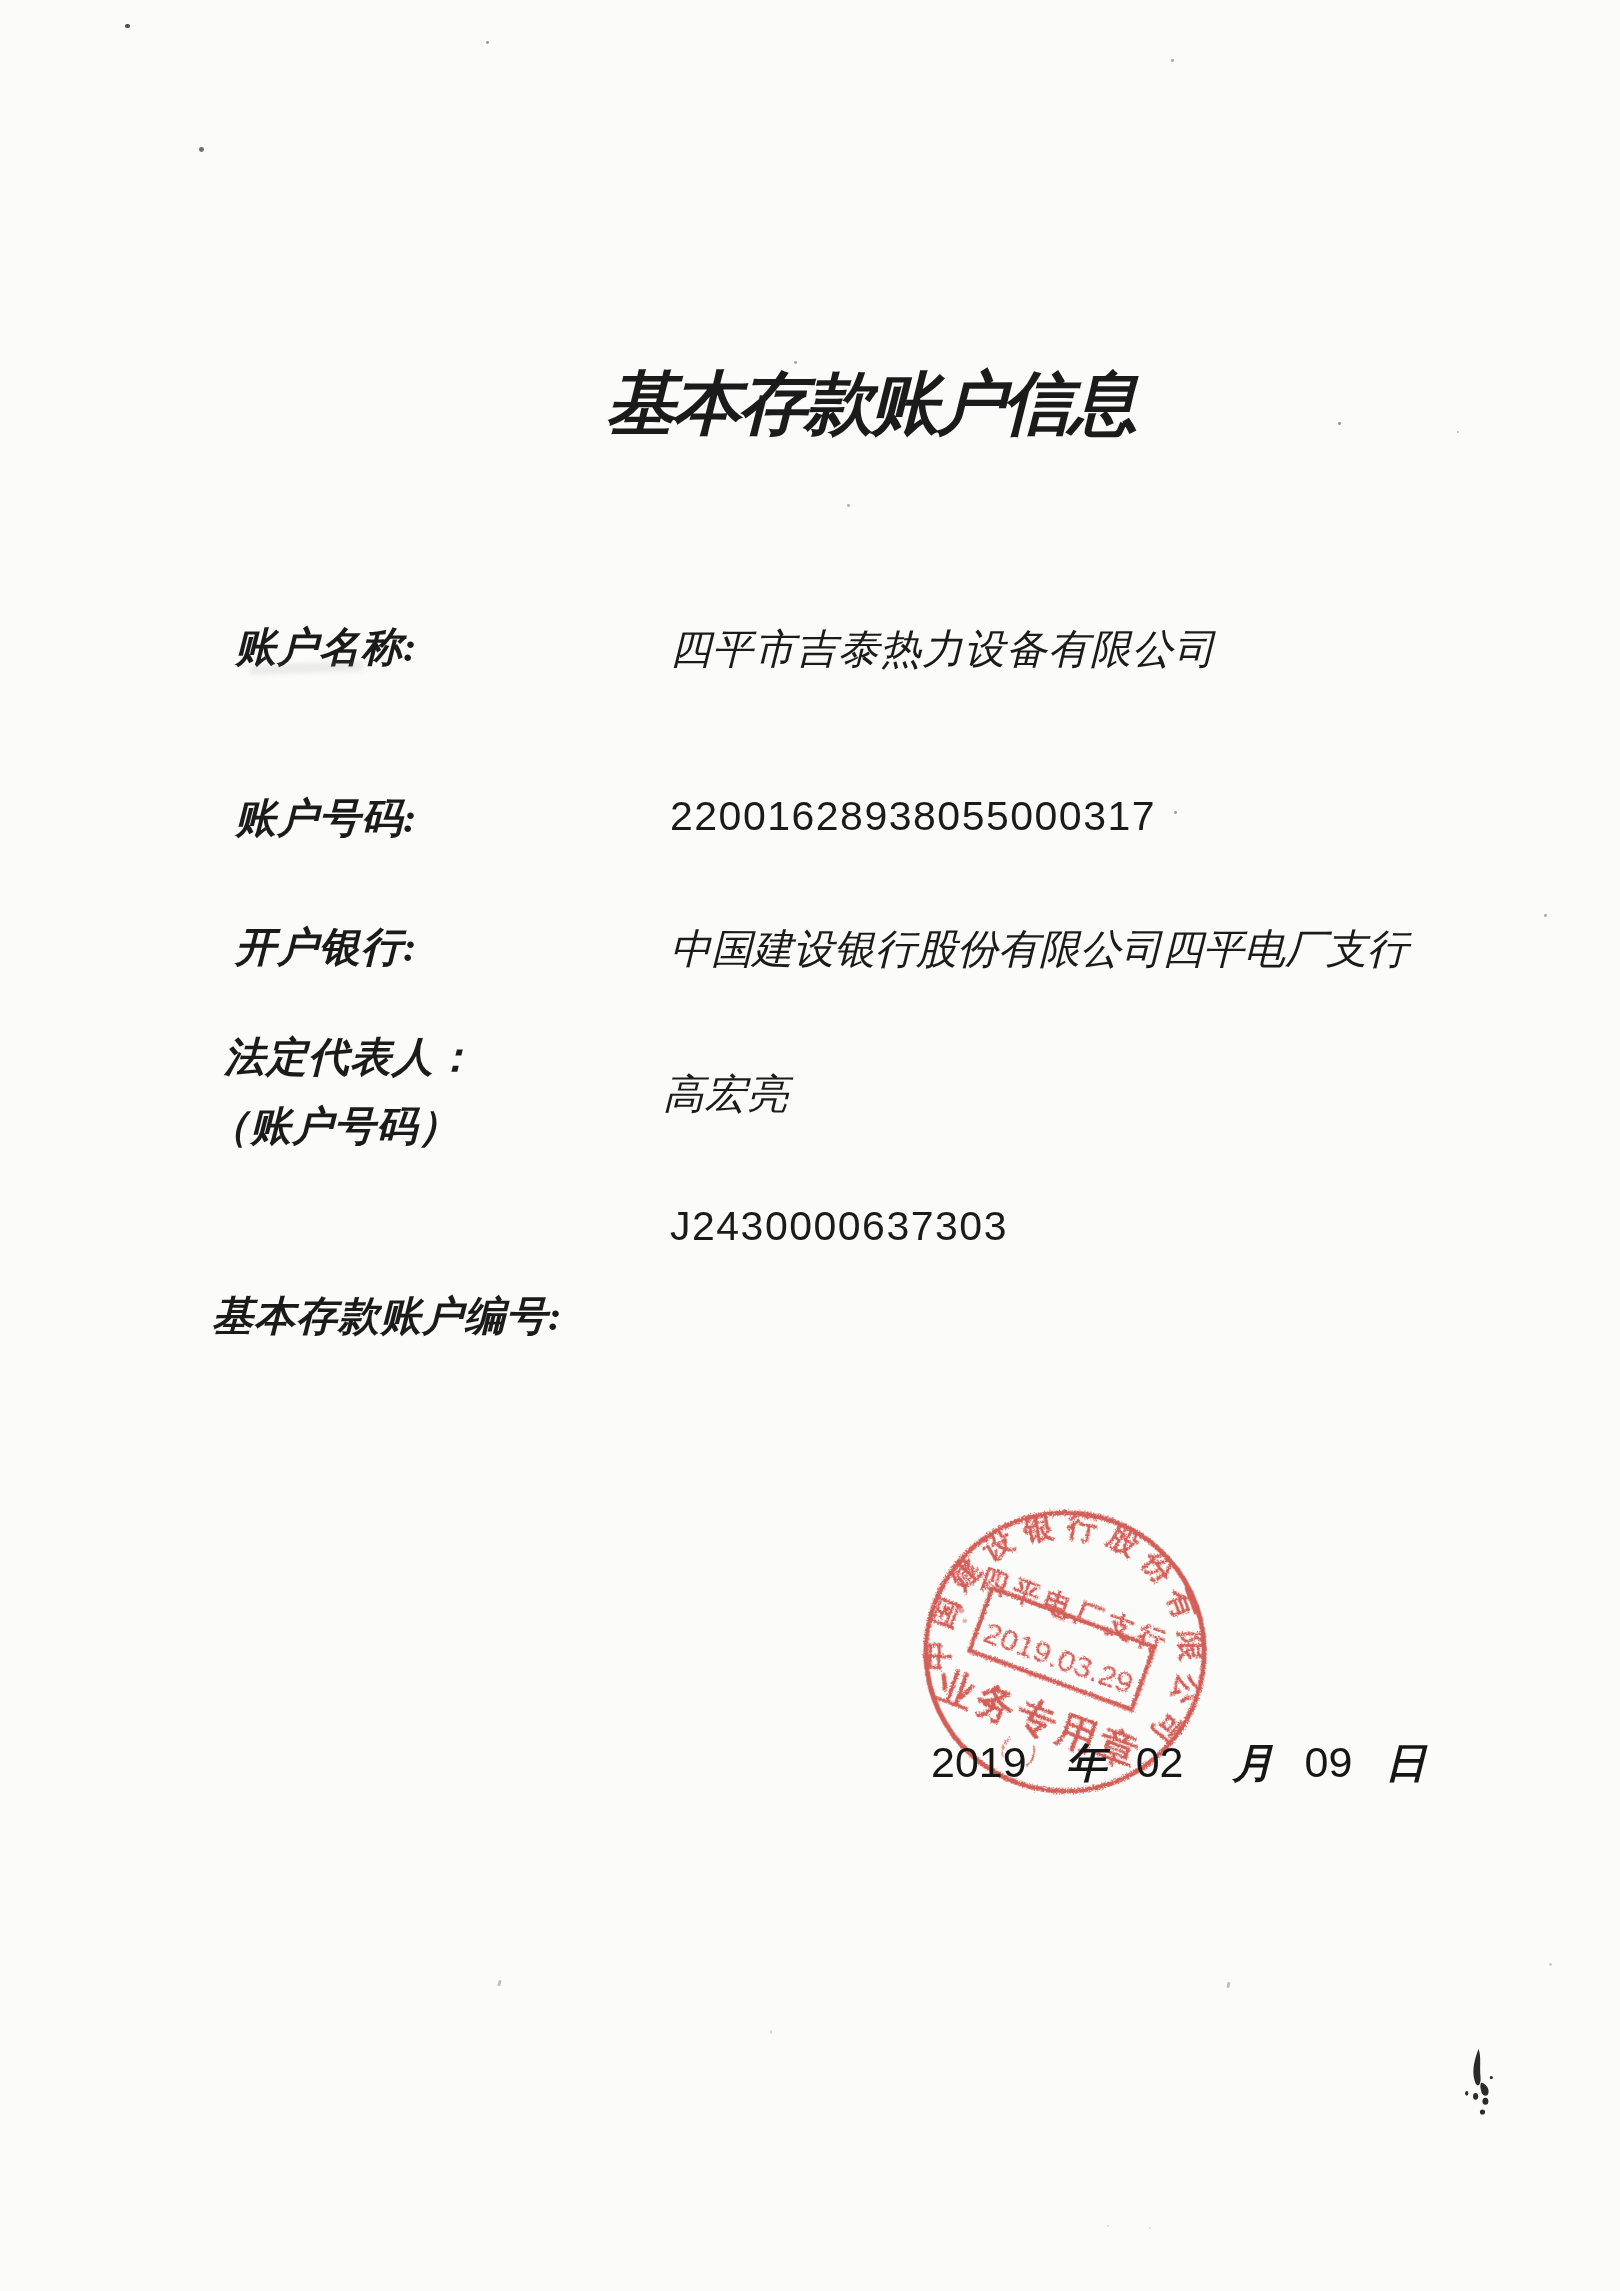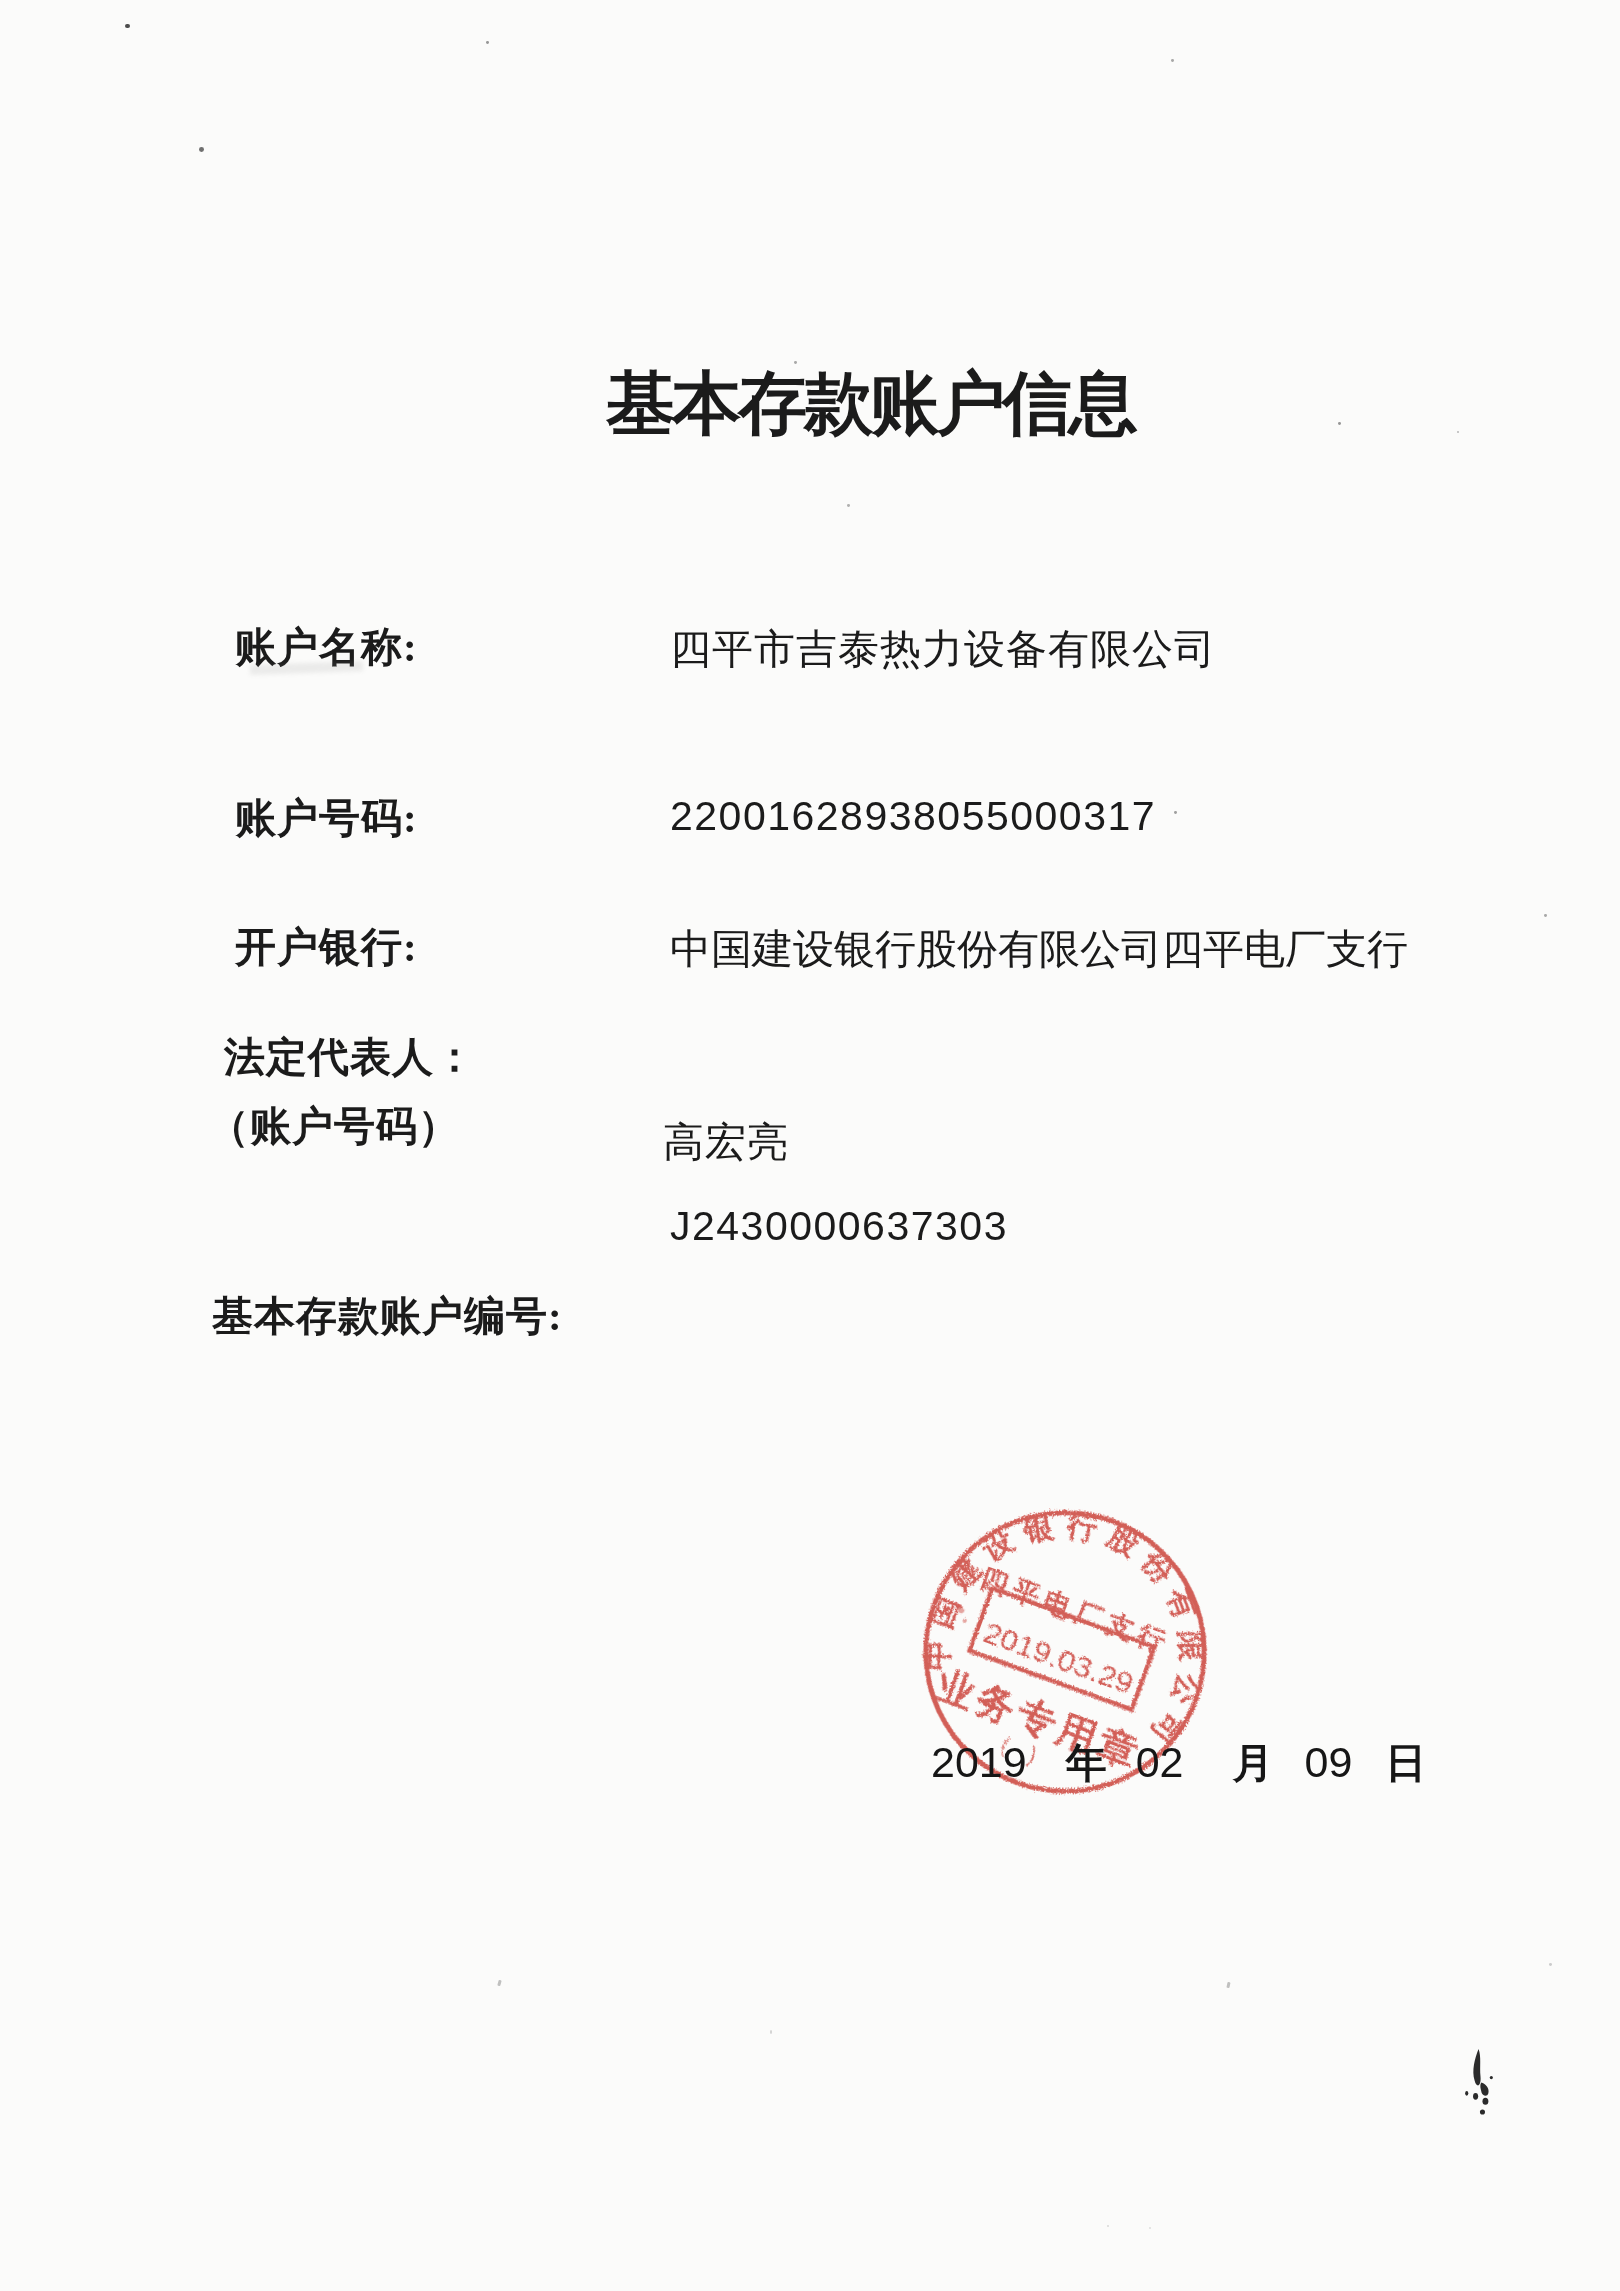--- a/index.html
+++ b/index.html
@@ -5,21 +5,21 @@
   html,body{margin:0;padding:0;}
   body{
     width:1620px;height:2292px;
     background:#fbfbfa;
     position:relative;
     overflow:hidden;
     font-family:"Liberation Serif","DejaVu Serif",serif;
     color:#1b1b1b;
   }
   .page{position:absolute;inset:0;}
-  .cjk{font-family:"Liberation Serif","DejaVu Serif",serif;}
+  .cjk{font-family:"Liberation Serif","DejaVu Serif",serif;font-style:italic;}
 
   .title{
     position:absolute;left:606px;top:370px;
     font-size:69px;font-weight:700;line-height:1;
     letter-spacing:-2.9px;white-space:nowrap;margin:0;
   }
 
   .lbl{
     position:absolute;font-size:41px;font-weight:600;
     line-height:1;white-space:nowrap;letter-spacing:1px;
@@ -32,21 +32,21 @@
   .val-num{font-family:"Liberation Sans","DejaVu Sans",sans-serif;font-weight:400;letter-spacing:1.5px;}
 
   .lbl-r1{left:235px;top:627px;}
   .val-r1{left:670px;top:629px;}
   .lbl-r2{left:235px;top:798px;}
   .val-r2{left:670px;top:796px;}
   .lbl-r3{left:235px;top:927px;text-align:center;}
   .val-r3{left:670px;top:929px;}
   .lbl-r4a{left:224px;top:1037px;}
   .lbl-r4b{left:208px;top:1106px;}
-  .val-r4{left:663px;top:1074px;margin-top:48px;}
+  .val-r4{left:663px;top:1074px;}
   .lbl-r5{left:212px;top:1264px;margin-top:32px;}
   .val-r5{left:670px;top:1206px;text-align:right;}
 
   .date-line{
     position:absolute;left:931px;top:1740px;
     white-space:nowrap;line-height:45px;z-index:3;
   }
   .date-line .dnum{font-family:"Liberation Sans","DejaVu Sans",sans-serif;font-size:43px;color:#161616;margin-top:32px;}
   .date-line .dcjk{font-size:41px;font-weight:600;color:#161616;}
   .gap-a{margin-left:39px;}

